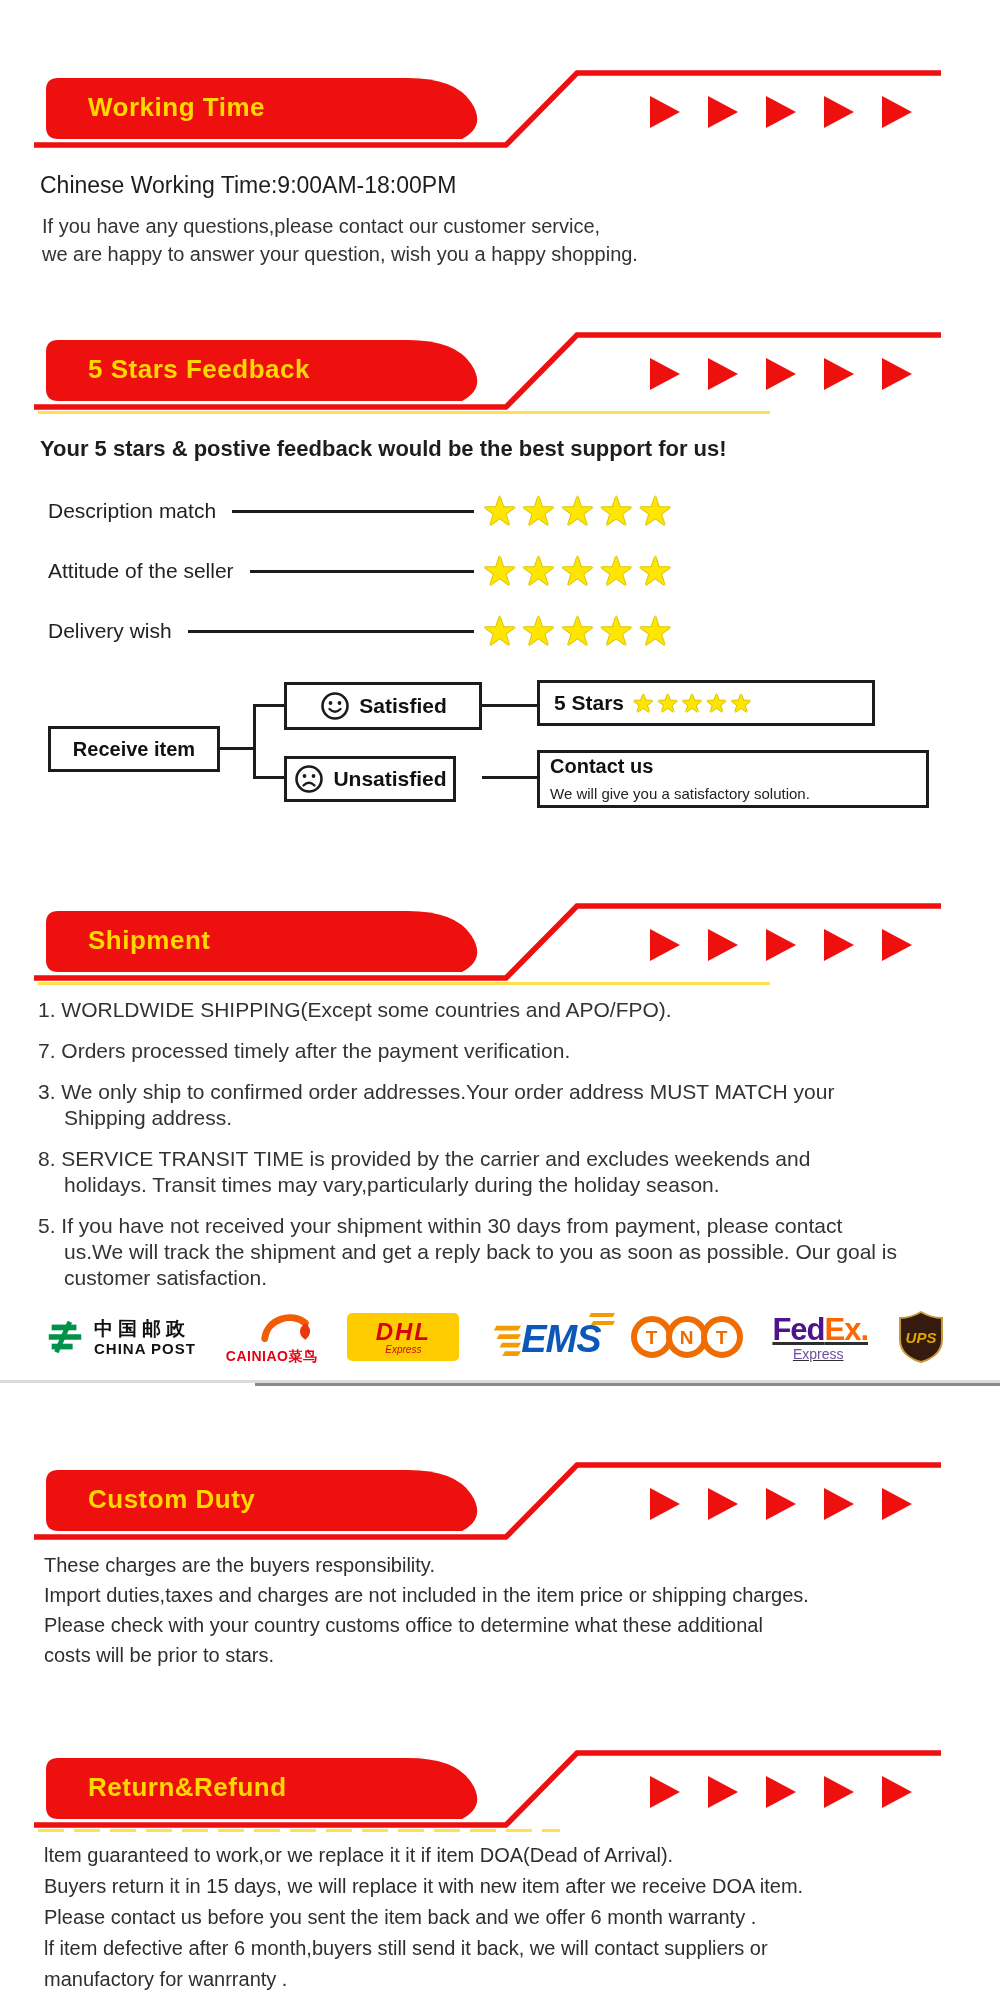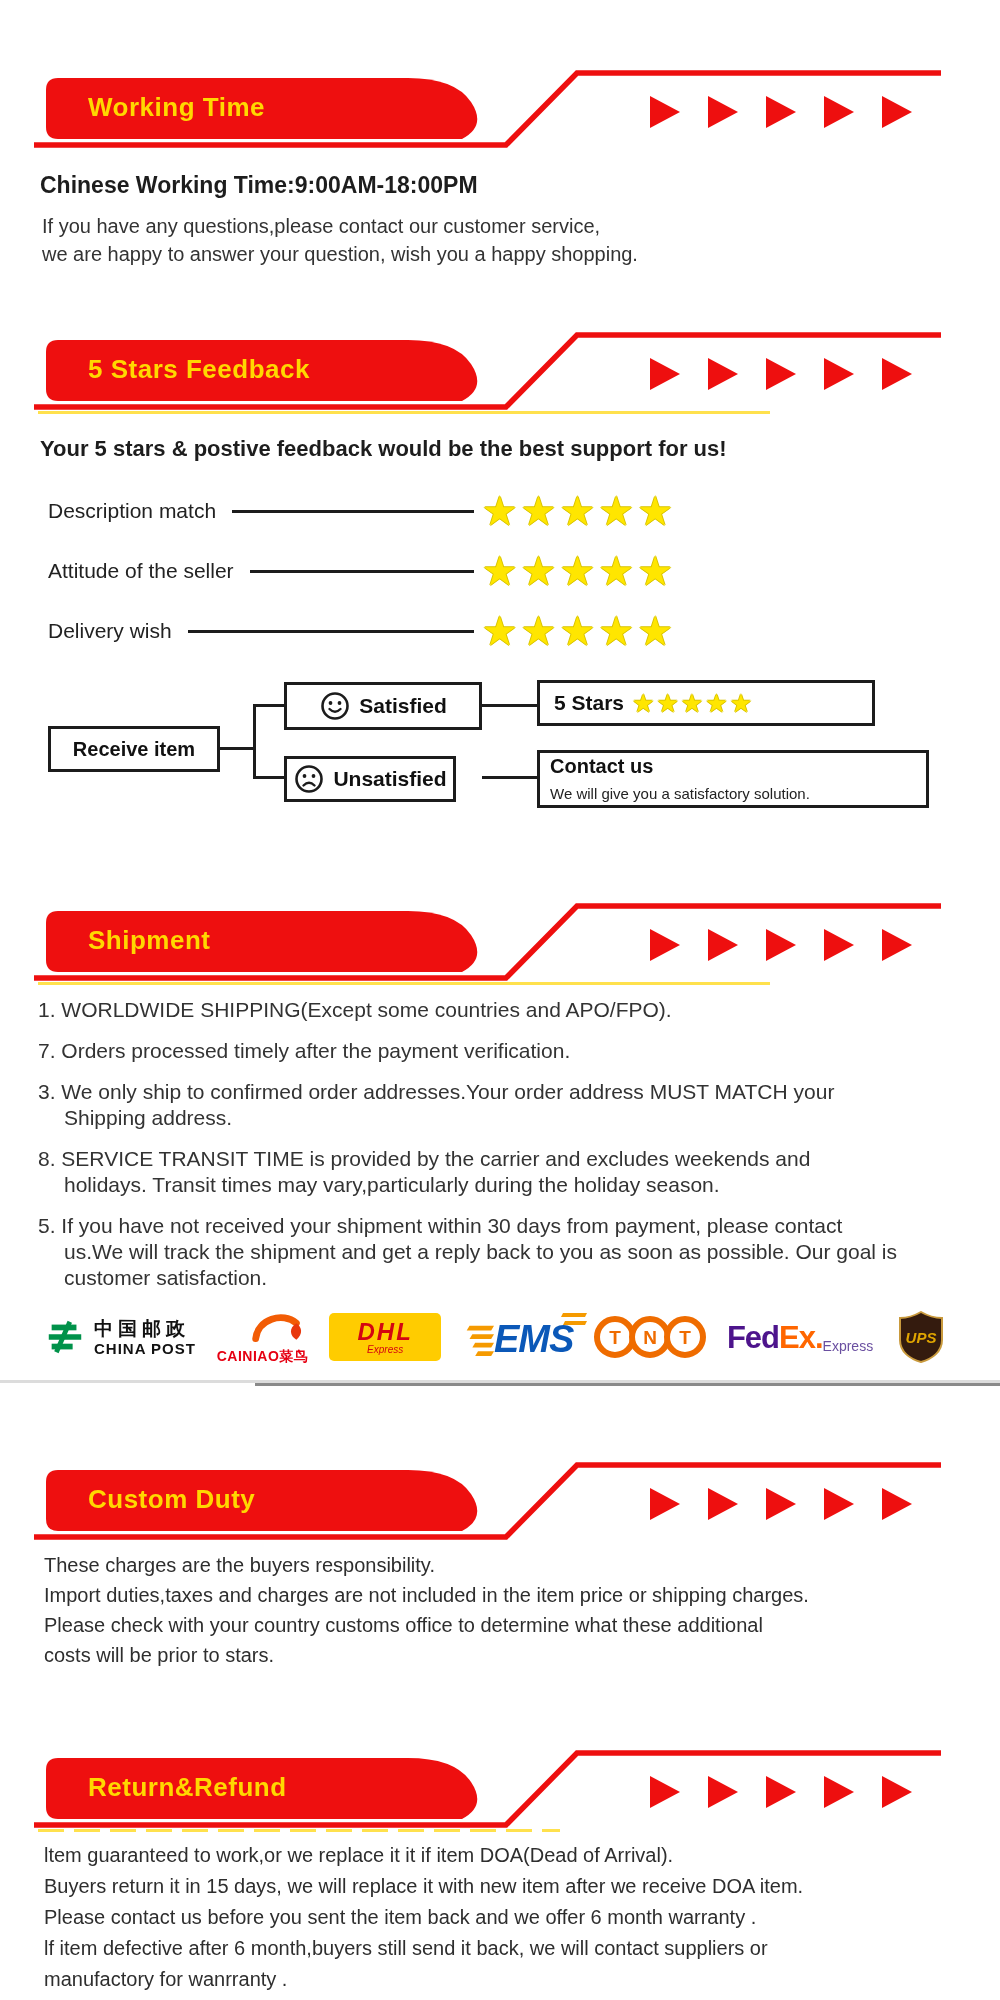--- a/index.html
+++ b/index.html
@@ -4,21 +4,21 @@
 <style>
   html,body{margin:0;padding:0;background:#ffffff;}
   body{width:1000px;height:2000px;overflow:hidden;font-family:"Liberation Sans",sans-serif;color:#2e2e2e;position:relative;}
 
   
   .banner{position:relative;height:92px;width:1000px;}
   .banner svg{position:absolute;left:0;top:0;}
   .banner-title{position:absolute;left:88px;top:30px;font-size:26px;font-weight:bold;color:#ffd800;letter-spacing:.5px;white-space:nowrap;}
 
   
-  .h1{margin:18px 0 0 40px;font-size:23px;font-weight:bold;color:#1d1d1d;}
+  .h1{margin:18px 0 0 40px;font-size:23px;font-weight:normal;color:#1d1d1d;}
   .para{margin:13px 0 0 42px;font-size:20px;color:#333;line-height:28px;}
   .h2{margin:20px 0 0 40px;font-size:22px;font-weight:bold;color:#1d1d1d;}
 
   
   .rate-rows{margin-top:26px;}
   .rate-row{display:flex;align-items:center;margin:0 0 14px 48px;width:628px;height:46px;}
   .rate-label{font-size:21px;color:#222;white-space:nowrap;}
   .rate-line{flex:1;height:3px;background:#1c1c1c;margin:0 8px 0 16px;min-width:40px;}
   .stars{color:#ffe600;font-size:40px;line-height:1;letter-spacing:3px;white-space:nowrap;
          text-shadow:0 1px 0 #d9c400,0 -1px 0 #d9c400,1px 0 0 #d9c400,-1px 0 0 #d9c400;}
@@ -54,21 +54,21 @@
   .dhl{width:112px;height:48px;background:#ffcc00;border-radius:5px;display:flex;flex-direction:column;align-items:center;justify-content:center;line-height:1;}
   .dhl-main{color:#d40511;font-weight:800;font-style:italic;font-size:24px;letter-spacing:2px;}
   .dhl-sub{color:#d40511;font-style:italic;font-size:10px;margin-top:1px;}
   .ems{display:flex;align-items:center;position:relative;padding-top:4px;}
   .ems-txt{font-size:38px;font-weight:800;font-style:italic;color:#0b58b8;letter-spacing:-1px;line-height:1;}
   .ems-top{position:absolute;right:-14px;top:-2px;}
   .tnt{display:flex;align-items:center;}
   .tnt-circle{width:30px;height:30px;border:6px solid #ef6c00;border-radius:50%;background:#fff;display:flex;align-items:center;justify-content:center;margin-left:-7px;}
   .tnt-circle:first-child{margin-left:0;}
   .tnt-letter{color:#ef6c00;font-weight:800;font-size:19px;line-height:1;}
-  .fedex{display:flex;flex-direction:row;align-items:flex-end;line-height:1;}
+  .fedex{display:flex;flex-direction:column;align-items:center;line-height:1;text-decoration:underline;}
   .fedex-main{font-size:31px;font-weight:800;letter-spacing:-1px;}
   .fedex-p1{color:#4d148c;}
   .fedex-p2{color:#ff6600;}
   .fedex-sub{font-size:14px;color:#6a4fa0;margin-top:2px;margin-right:4px;}
 
   .divider{position:relative;height:8px;margin-top:12px;}
   .divider-light{position:absolute;left:0;right:0;top:0;height:3px;background:#dcdcdc;}
   .divider-dark{position:absolute;left:255px;right:0;top:3px;height:3px;background:#8a8a8a;}
 
   

